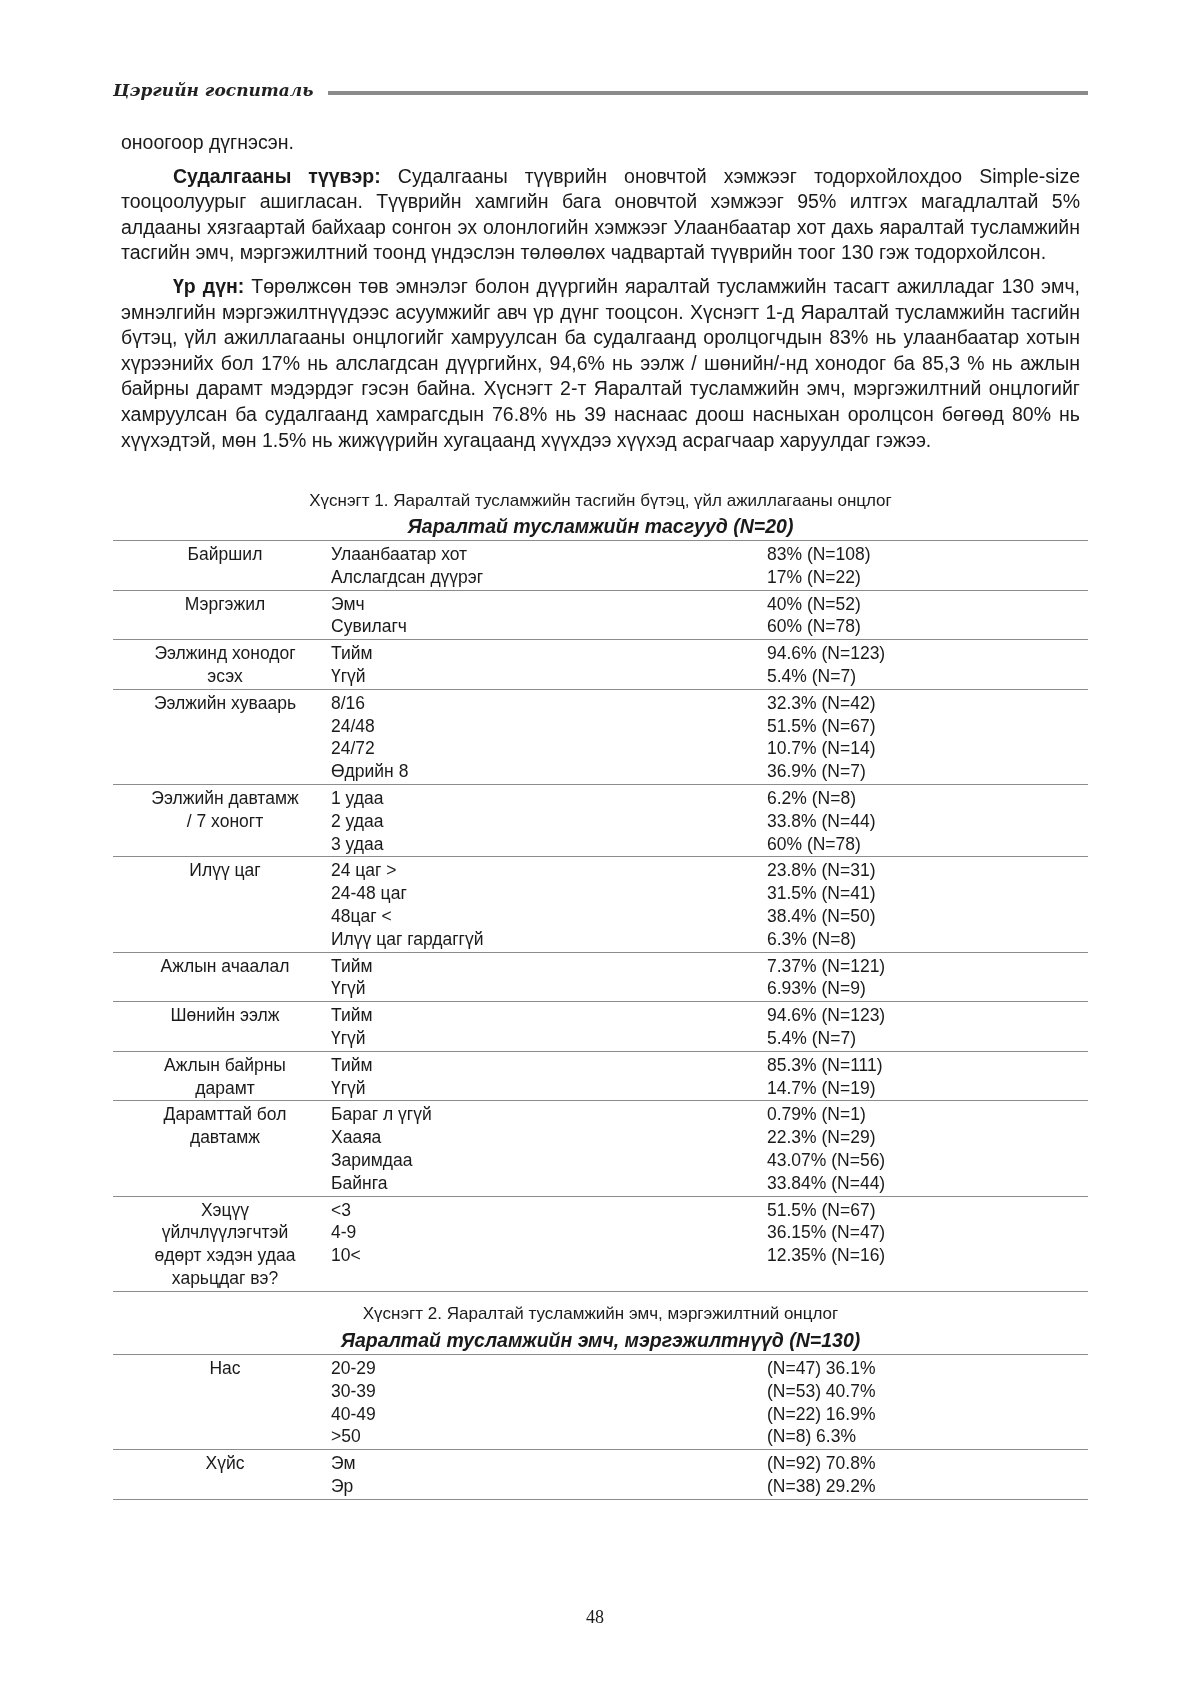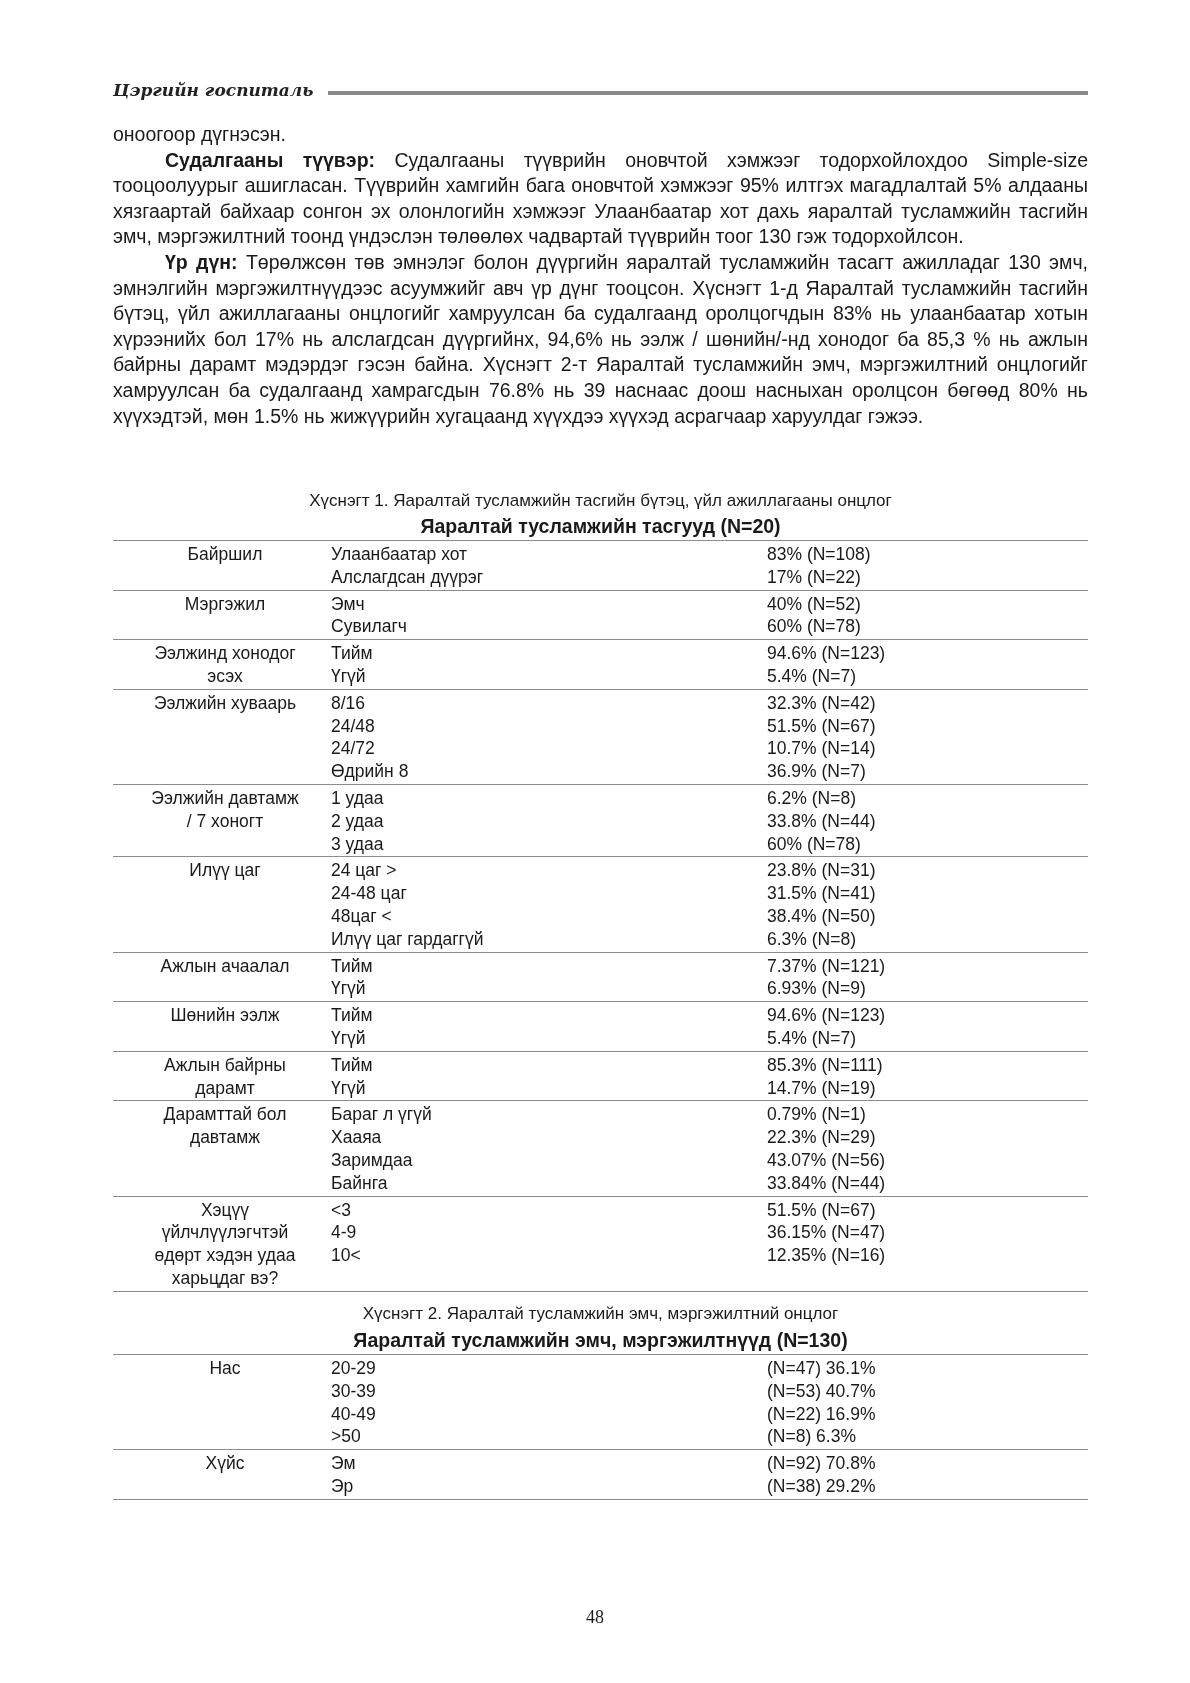--- a/index.html
+++ b/index.html
@@ -2,27 +2,27 @@
 <html><head>
 <meta charset="utf-8">
 <style>
   html, body { margin: 0; padding: 0; background: #ffffff; }
   body { width: 1190px; height: 1683px; position: relative; color: #1a1a1a; font-family: "Liberation Sans", sans-serif; }
   .page { position: absolute; left: 0; top: 0; width: 1190px; height: 1683px; }
   .header { position: absolute; left: 113px; top: 78px; width: 975px; height: 24px; display: flex; align-items: center; }
   .header-title { font-family: "DejaVu Serif", serif; font-style: italic; font-weight: bold; font-size: 17px; color: #222; white-space: nowrap; }
   .header-rule { flex: 1; height: 4px; background: #8a8a8a; margin-left: 14px; margin-top: 6px; }
   .body-text { position: absolute; left: 113px; top: 122px; width: 975px; font-size: 19.5px; line-height: 25.6px; text-align: justify; }
-  .body-text p { margin: 0; }
+  .body-text p { margin: 8px; }
   .body-text .indent { text-indent: 52px; }
   .body-text b { font-weight: bold; }
   .caption { text-align: center; font-size: 17px; line-height: 22px; }
   .t1-caption { position: absolute; left: 113px; top: 490px; width: 975px; }
   .tbl { position: absolute; left: 113px; width: 975px; font-size: 17.5px; }
-  .tbl-title { text-align: center; font-weight: bold; font-size: 19.5px; height: 28px; line-height: 28px; border-bottom: 1.5px solid #8c8c8c; }
+  .tbl-title { text-align: center; font-weight: bold; font-size: 19.5px; height: 28px; line-height: 28px; border-bottom: 1.5px solid #8c8c8c; font-style: italic; }
   .grp { display: flex; border-bottom: 1.5px solid #8c8c8c; padding: 2px 0 1px 0; }
   .grp .lbl { width: 212px; padding-left: 6px; line-height: 22.8px; text-align: center; }
   .grp .opts { width: 400px; line-height: 22.8px; }
   .grp .vals { flex: 1; line-height: 22.8px; margin-left: 36px; }
   .line { display: block; height: 22.8px; white-space: nowrap; }
   .t2-caption { position: absolute; left: 113px; top: 1303px; width: 975px; }
   .page-num { position: absolute; left: 0; top: 1607px; width: 1190px; text-align: center; font-family: "Liberation Serif", serif; font-size: 18px; }
 </style>
 </head>
 <body>

